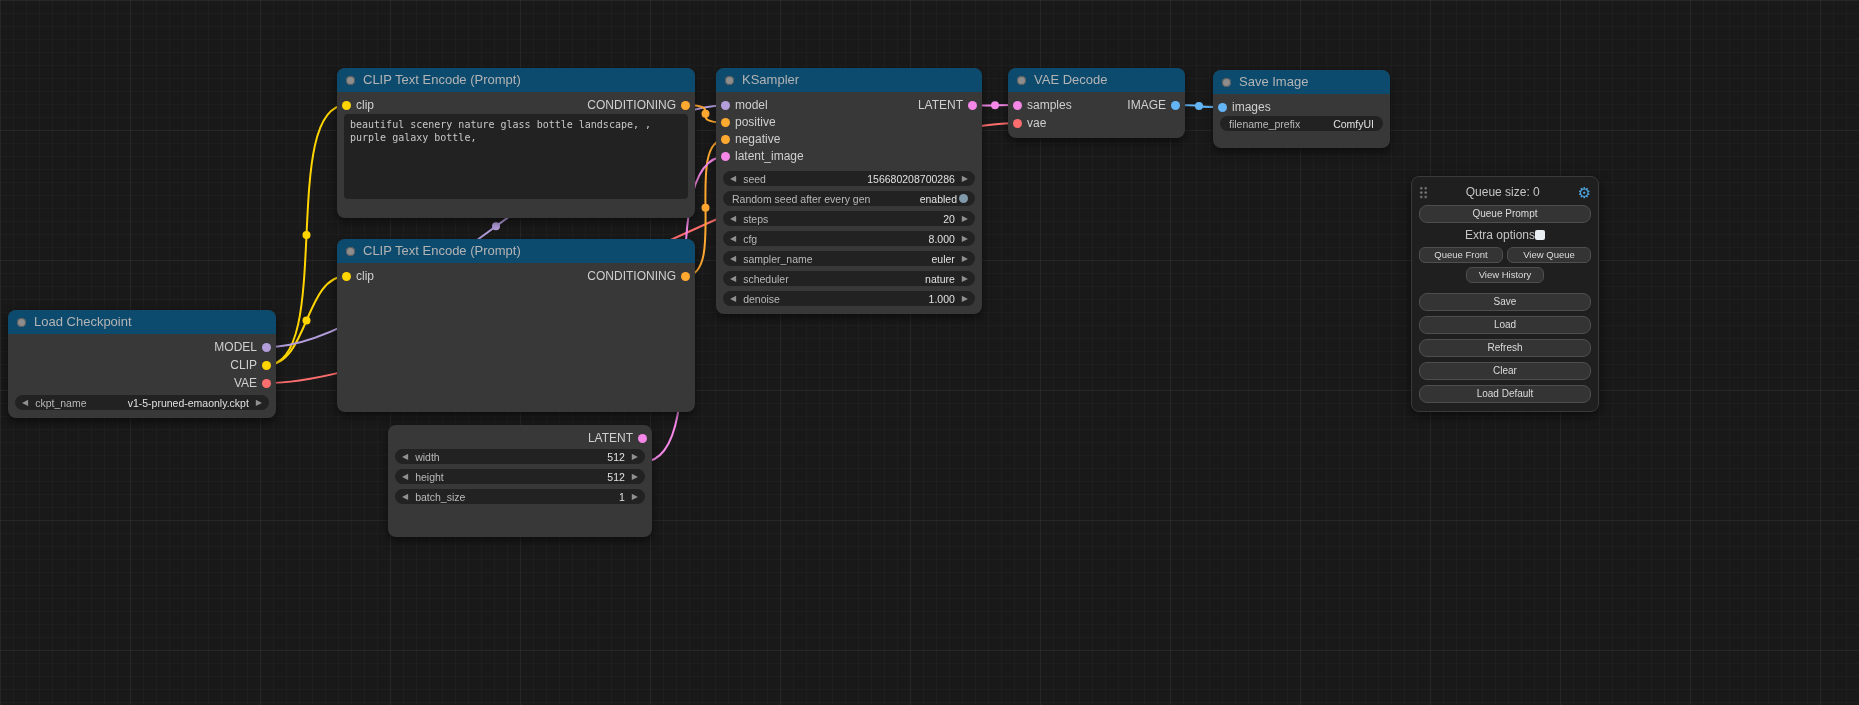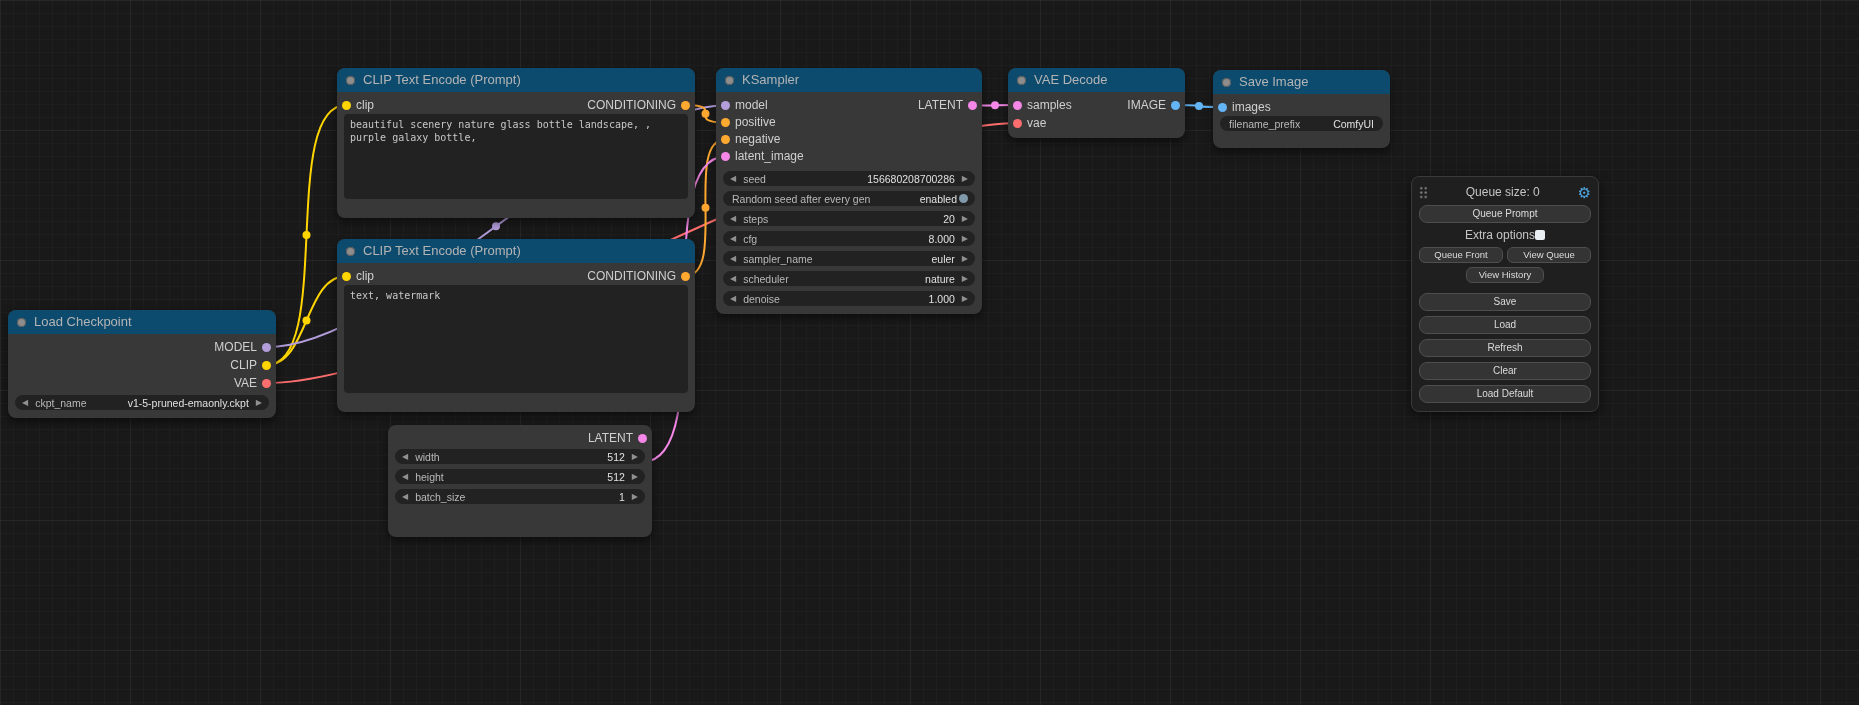--- a/index.html
+++ b/index.html
@@ -177,21 +177,20 @@
     <div class="ntitle">
       <span class="cdot"></span>
       <span>CLIP Text Encode (Prompt)</span>
     </div>
     <div class="row first">
       <span class="dot in" style="background: rgb(255, 213, 0);"></span>
       <span class="pin">clip</span>
       <span class="pout">CONDITIONING</span>
       <span class="dot out" style="background: rgb(255, 169, 49);"></span>
     </div>
-    <div class="prompt">text, watermark</div>
   </div>
 
   <div class="node" id="node-latent">
     <div class="row first">
       <span class="pout">LATENT</span>
       <span class="dot out" style="background: rgb(244, 135, 231);"></span>
     </div>
     <div class="widget" style="margin-top:2px;">
       <span class="arr">◀</span>
       <span class="wname">width</span>

